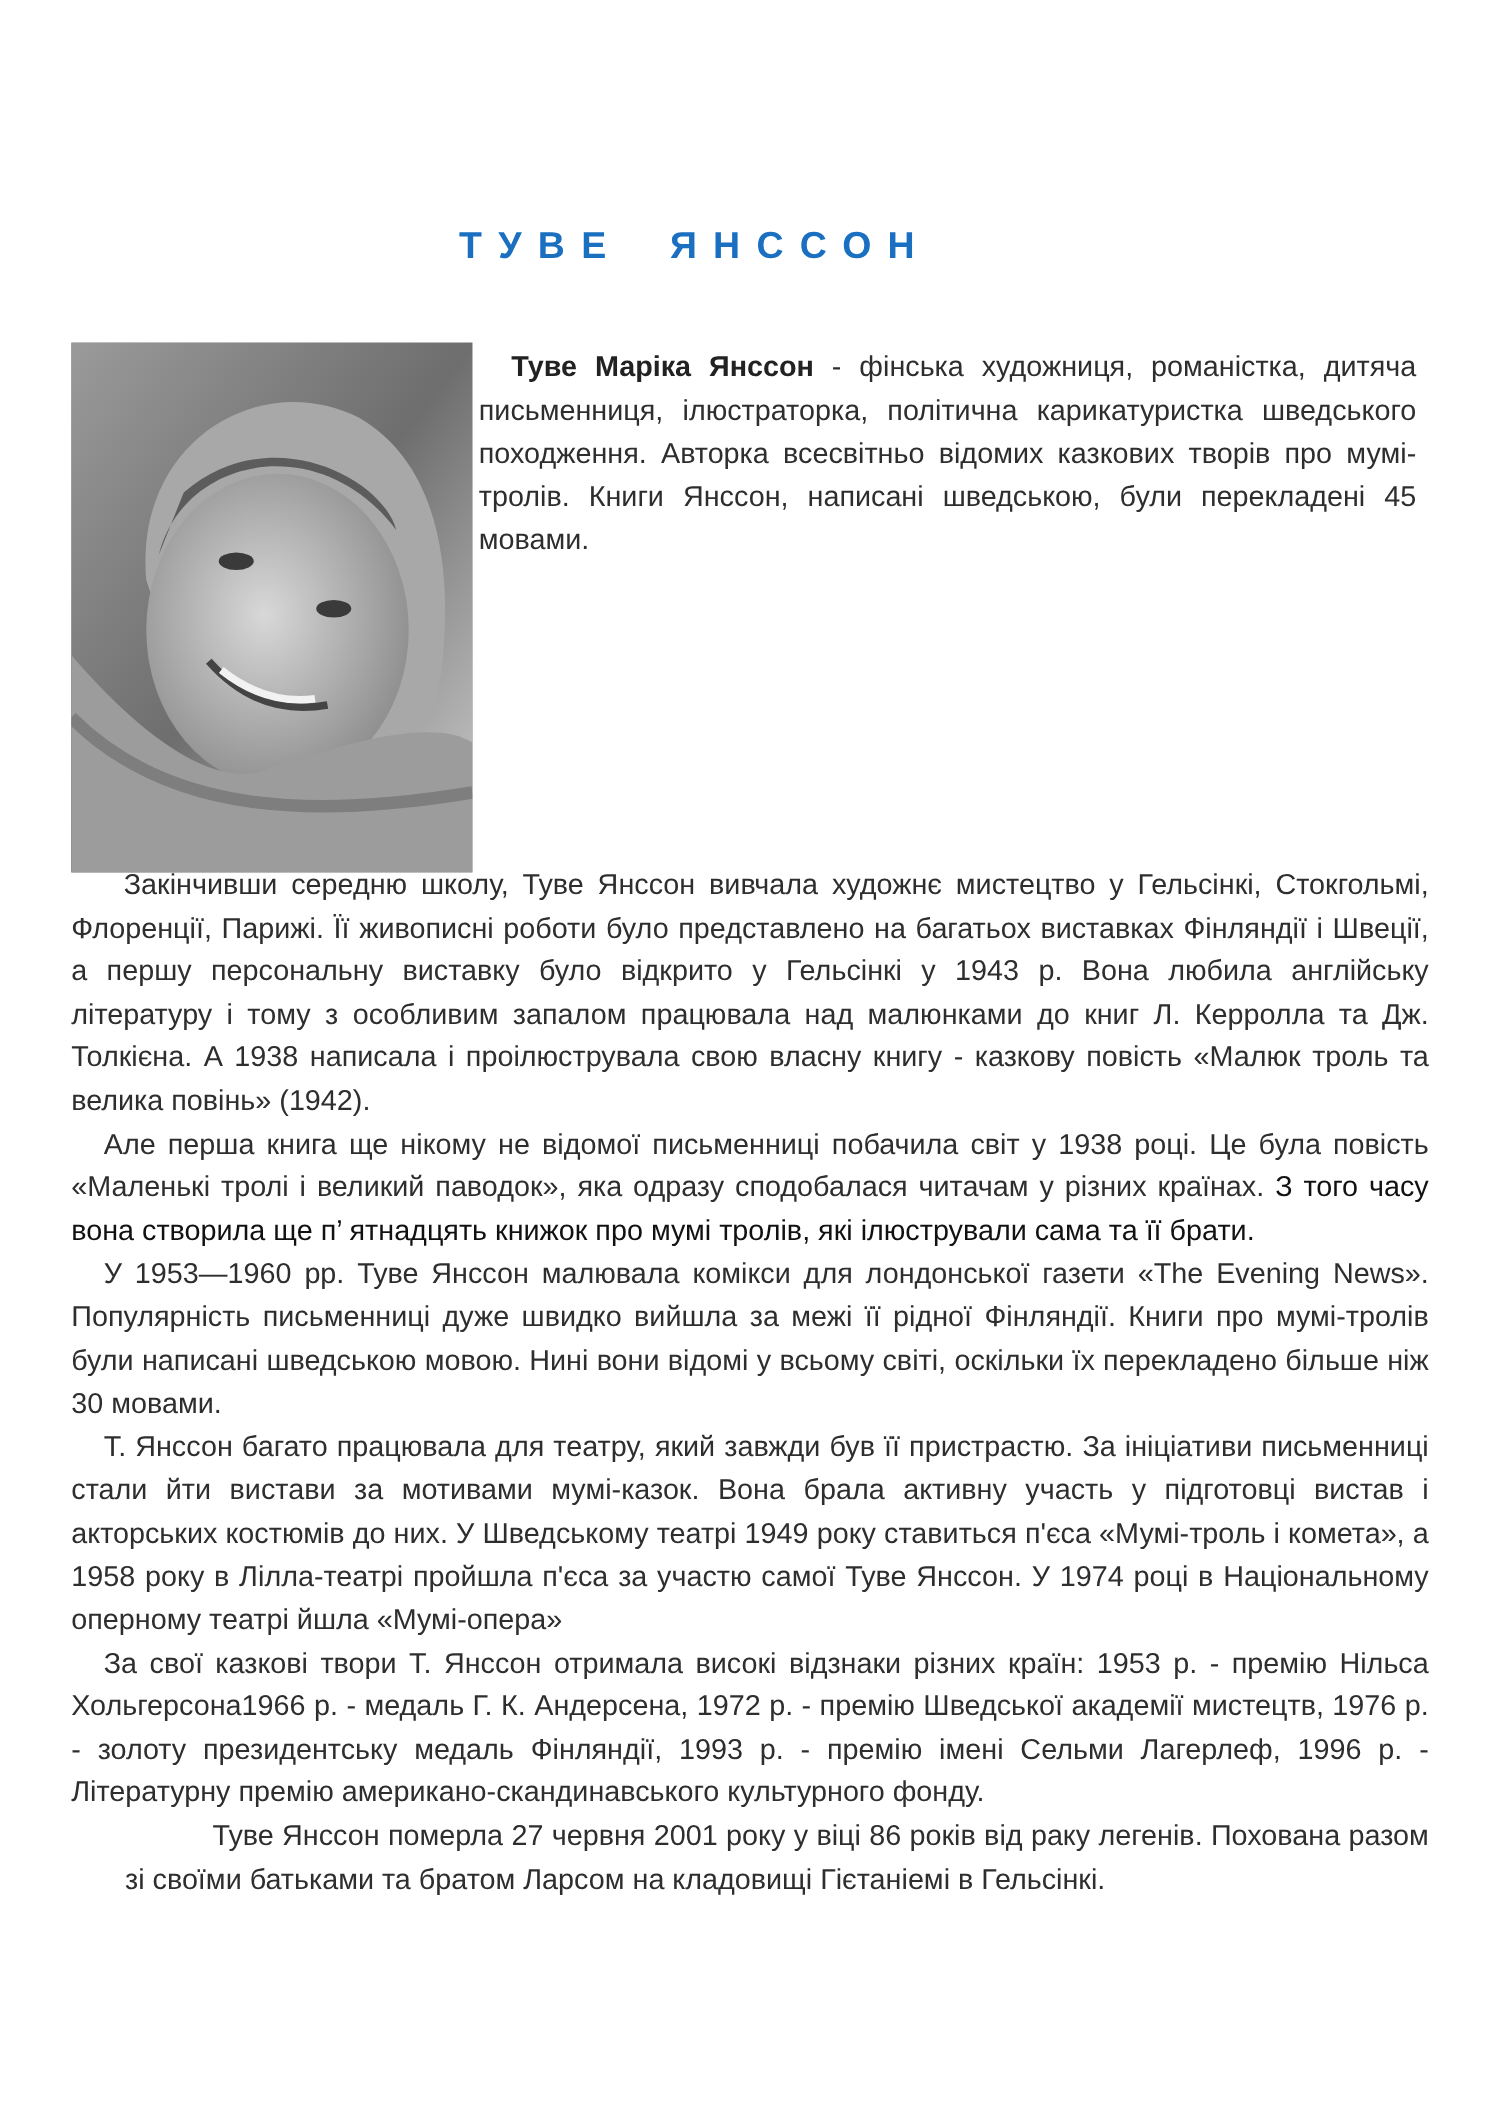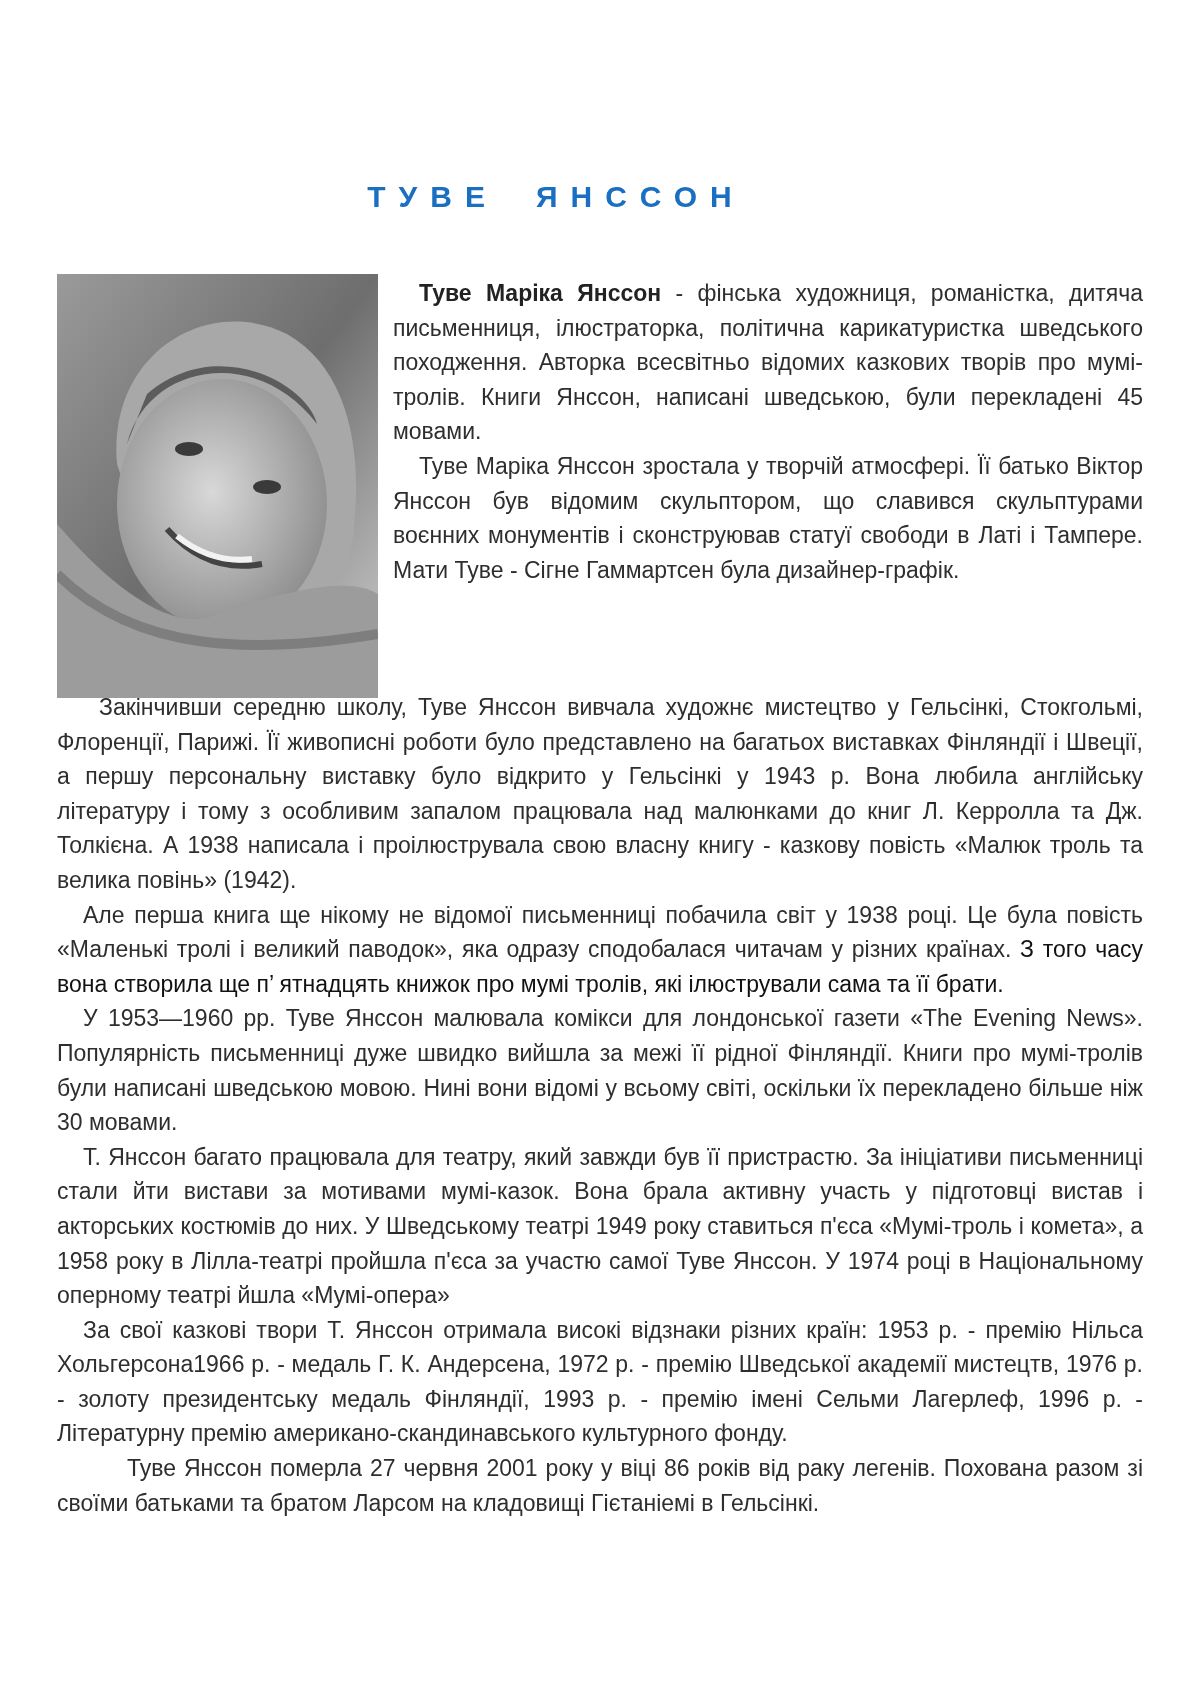--- a/index.html
+++ b/index.html
@@ -4,25 +4,25 @@
 <style>
   html, body { margin: 0; padding: 0; background: #ffffff; }
   body { width: 1200px; height: 1696px; position: relative; overflow: hidden;
          font-family: "Liberation Sans", sans-serif; color: #2e2e2e; }
   .title { position: absolute; top: 160px; left: 0; width: 1112px; text-align: center;
            font-size: 30px; font-weight: bold; letter-spacing: 13px; color: #1a6fc0; }
   .title span { display: inline-block; }
   .title .gap { width: 38px; }
   .photo { position: absolute; left: 57px; top: 274px; width: 321px; height: 424px;
            overflow: hidden; background: #8a8a8a; }
-  .top-text { position: absolute; left: 393px; top: 276px; width: 750px; }
+  .top-text { position: absolute; left: 383px; top: 276px; width: 750px; }
   .body-text { position: absolute; left: 57px; top: 690px; width: 1086px; }
   p { margin: 0; font-size: 23px; line-height: 34.6px; text-align: justify; text-indent: 26px; }
   p.indent-big { text-indent: 42px; }
-  p.indent-huge { text-indent: 70px; }
+  p.indent-huge { text-indent: 70px; margin-left: 43px; }
   .bold { font-weight: bold; color: #222; }
   .dark { color: #111; }
 </style>
 </head>
 <body>
 
 <h1 class="title"><span>ТУВЕ</span><span class="gap"></span><span>ЯНССОН</span></h1>
 
 <div class="photo" role="img" aria-label="Портрет Туве Янссон">
   <svg width="321" height="424" viewBox="0 0 321 424" xmlns="http://www.w3.org/2000/svg">
@@ -45,21 +45,20 @@
     <ellipse cx="210" cy="213" rx="14" ry="7" fill="#3a3a3a"></ellipse>
     <path d="M110 255 Q 150 300 205 290" stroke="#444" stroke-width="6" fill="none"></path>
     <path d="M120 262 Q 155 290 195 285" stroke="#f2f2f2" stroke-width="6" fill="none"></path>
     <path d="M0 250 C 60 320, 120 360, 160 340 C 220 320, 290 300, 321 320 L 321 424 L 0 424 Z" fill="#9c9c9c"></path>
     <path d="M0 300 C 80 380, 200 380, 321 360" stroke="#7e7e7e" stroke-width="10" fill="none"></path>
   </svg>
 </div>
 
 <div class="top-text">
   <p><span class="bold">Туве Маріка Янссон</span><span> - фінська художниця, романістка, дитяча письменниця, ілюстраторка, політична карикатуристка шведського походження. Авторка всесвітньо відомих казкових творів про мумі-тролів. Книги Янссон, написані шведською, були перекладені 45 мовами.</span></p>
-  <p>Туве Маріка Янссон зростала у творчій атмосфері. Її батько Віктор Янссон був відомим скульптором, що славився скульптурами воєнних монументів і сконструював статуї свободи в Латі і Тампере. Мати Туве - Сігне Гаммартсен була дизайнер-графік.</p>
 </div>
 
 <div class="body-text">
   <p class="indent-big">Закінчивши середню школу, Туве Янссон вивчала художнє мистецтво у Гельсінкі, Стокгольмі, Флоренції, Парижі. Її живописні роботи було представлено на багатьох виставках Фінляндії і Швеції, а першу персональну виставку було відкрито у Гельсінкі у 1943 р. Вона любила англійську літературу і тому з особливим запалом працювала над малюнками до книг Л. Керролла та Дж. Толкієна. А 1938 написала і проілюструвала свою власну книгу - казкову повість «Малюк троль та велика повінь» (1942).</p>
   <p><span>Але перша книга ще нікому не відомої письменниці побачила світ у 1938 році. Це була повість «Маленькі тролі і великий паводок», яка одразу сподобалася  читачам у різних країнах. </span><span class="dark">З того часу вона створила ще п’ ятнадцять книжок про мумі тролів, які ілюстрували сама та її брати.</span></p>
   <p>У 1953—1960 рр. Туве Янссон малювала комікси для лондонської газети «The Evening News».   Популярність письменниці дуже швидко вийшла за межі її рідної Фінляндії. Книги про мумі-тролів були написані шведською мовою. Нині вони відомі у всьому світі, оскільки їх перекладено більше ніж 30 мовами.</p>
   <p>Т. Янссон багато працювала для театру, який завжди був її пристрастю. За ініціативи письменниці стали йти вистави за мотивами мумі-казок. Вона брала активну участь у підготовці вистав і акторських костюмів до них. У Шведському театрі 1949 року ставиться п'єса «Мумі-троль і комета», а 1958 року в Лілла-театрі пройшла п'єса за участю самої Туве Янссон. У 1974 році в Національному оперному театрі йшла «Мумі-опера»</p>
   <p>За свої казкові твори Т. Янссон отримала високі відзнаки різних країн: 1953 р. - премію Нільса Хольгерсона1966 р. - медаль Г. К. Андерсена, 1972 р. - премію Шведської академії мистецтв, 1976 р. - золоту президентську медаль Фінляндії, 1993 р. - премію імені Сельми Лагерлеф, 1996 р. - Літературну премію американо-скандинавського культурного фонду.</p>
   <p class="indent-huge">Туве Янссон померла 27 червня 2001 року у віці 86 років від раку легенів. Похована разом зі своїми батьками та братом Ларсом на кладовищі Гієтаніемі в Гельсінкі.</p>
 </div>

